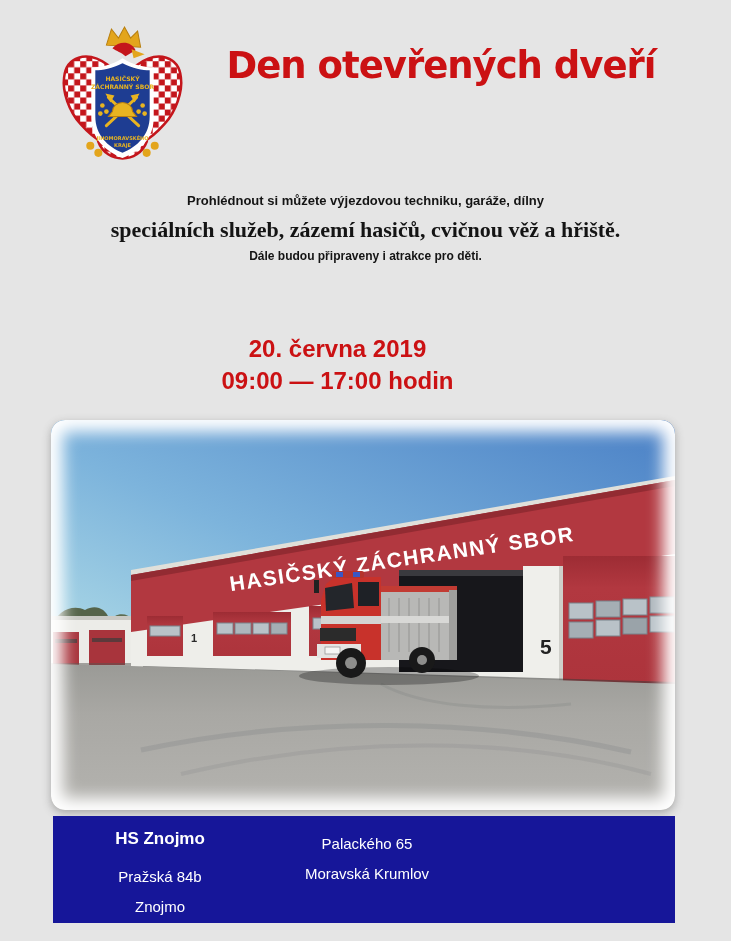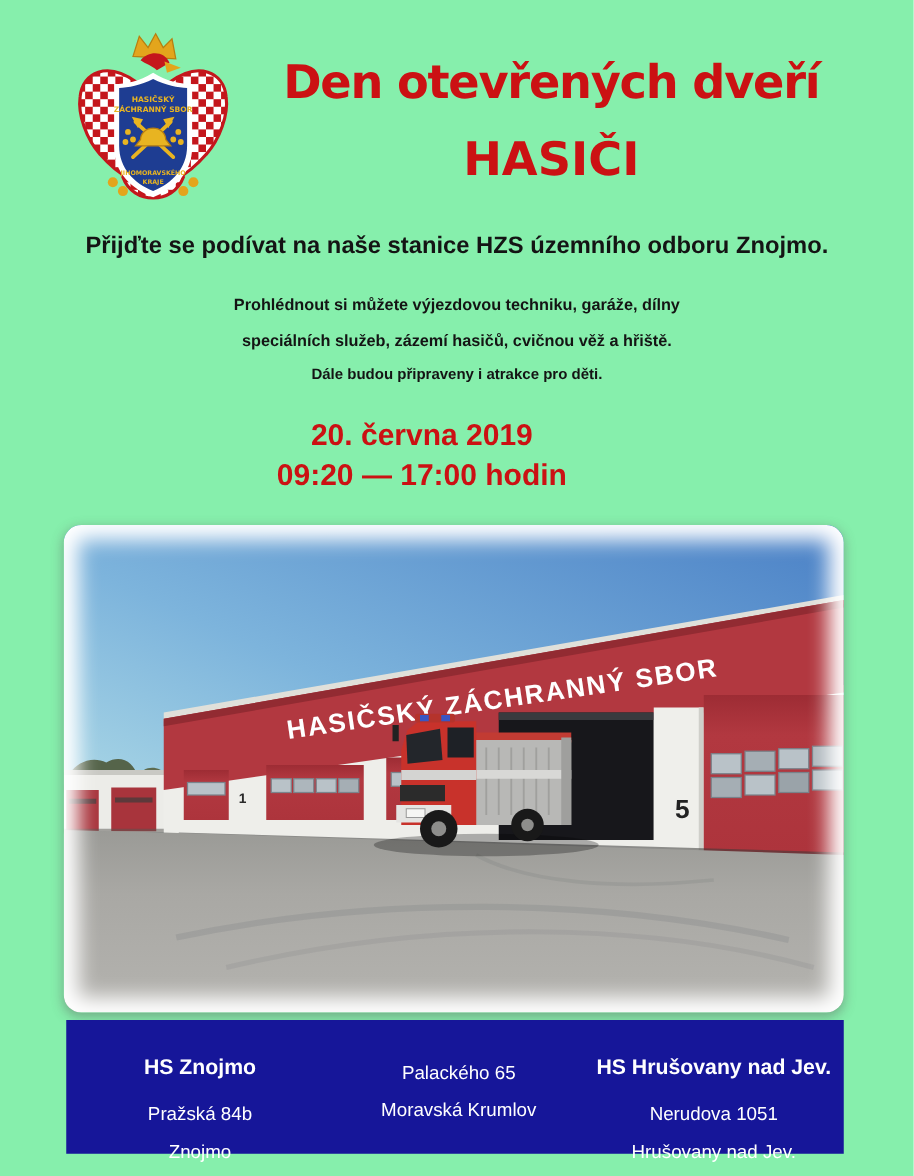--- a/index.html
+++ b/index.html
@@ -1,38 +1,38 @@
 <!DOCTYPE html>
 <html><head>
 <meta charset="utf-8">
 <style>
   html,body{margin:0;padding:0;background:#ffffff;}
   .page{
     position:relative; width:731px; height:941px; margin:0 auto;
-    background:#86efac; overflow:hidden;
+    background:#e5e5e5; overflow:hidden;
     font-family:"Liberation Sans", sans-serif;
   }
   
   .logo{position:absolute; left:56px; top:25px; width:133px; height:148px;}
   
   .title-wrap{
     position:absolute; left:186px; top:44px; width:510px;
     text-align:center; color:#cb1113;
     font-family:"DejaVu Sans", sans-serif; font-weight:800;
   }
   .title-line1{font-size:37px; line-height:44px; letter-spacing:-1px;}
   .title-line2{font-size:37px; line-height:44px; letter-spacing:0px; margin-top:18px;}
   
   .intro{
     position:absolute; left:0; top:186px; width:731px;
     text-align:center; color:#141414; font-weight:bold;
   }
   .intro-l1{font-size:19px; margin-bottom:21px;}
   .intro-l2{font-size:13px; line-height:29px;}
-  .intro-l3{font-size:13px; line-height:29px;}
+  .intro-l3{font-size:22px; line-height:29px;font-family:Liberation Serif, serif;}
   .intro-l4{font-size:12px; margin-top:5px;}
   
   .date-wrap{
     position:absolute; left:0; top:333px; width:675px;
     text-align:center; color:#cb1113; font-weight:bold;
     font-size:24px; line-height:32px;
   }
   
   .photo{
     position:absolute; left:51px; top:420px; width:624px; height:390px;
@@ -42,21 +42,21 @@
   .photo svg{display:block;}
   .photo .vignette{
     position:absolute; inset:0; border-radius:14px; pointer-events:none;
     box-shadow:inset 0 0 16px 12px #ffffff;
   }
   
   .footer{
     position:absolute; left:53px; top:816px; width:622px; height:107px;
     background:#161699; color:#ffffff;
     display:grid; grid-template-columns:214px 200px 1fr;
-    box-sizing:border-box; padding-top:28px;
+    box-sizing:border-box; padding-top:13px;
   }
   .station{text-align:center;}
   .station-name{font-size:17px; font-weight:bold; margin-bottom:13px; white-space:nowrap;}
   .station-line{font-size:15px; line-height:30px; white-space:nowrap;}
 </style>
 </head>
 <body>
 
 <div class="page">
 
@@ -109,33 +109,31 @@
           <circle cx="44" cy="88" r="2.3"></circle>
         <circle cx="86" cy="80" r="2.3"></circle>
           <circle cx="82" cy="86" r="2.3"></circle>
           <circle cx="88" cy="88" r="2.3"></circle>
       </g>
     </svg>
   </div>
 
   <div class="title-wrap">
     <div class="title-line1">Den otevřených dveří</div>
-    <div class="title-line2">HASIČI</div>
   </div>
 
   <div class="intro">
-    <div class="intro-l1">Přijďte se podívat na naše stanice HZS územního odboru Znojmo.</div>
     <div class="intro-l2">Prohlédnout si můžete výjezdovou techniku, garáže, dílny</div>
     <div class="intro-l3">speciálních služeb, zázemí hasičů, cvičnou věž a hřiště.</div>
     <div class="intro-l4">Dále budou připraveny i atrakce pro děti.</div>
   </div>
 
   <div class="date-wrap">
     <div>20. června 2019</div>
-    <div>09:20 — 17:00 hodin</div>
+    <div>09:00 — 17:00 hodin</div>
   </div>
 
   <div class="photo">
     <svg viewBox="0 0 624 390" width="624" height="390">
       <defs>
         <linearGradient id="sky" x1="0" y1="1" x2="1" y2="0">
           <stop offset="0" stop-color="#b9e3e9"></stop>
           <stop offset="0.45" stop-color="#7db4dc"></stop>
           <stop offset="1" stop-color="#4a80c6"></stop>
         </linearGradient>
@@ -261,20 +259,15 @@
   <div class="footer">
     <div class="station">
       <div class="station-name">HS Znojmo</div>
       <div class="station-line">Pražská 84b</div>
       <div class="station-line">Znojmo</div>
     </div>
     <div class="station">
       <div class="station-line">Palackého 65</div>
       <div class="station-line">Moravská Krumlov</div>
     </div>
-    <div class="station">
-      <div class="station-name">HS Hrušovany nad  Jev.</div>
-      <div class="station-line">Nerudova 1051</div>
-      <div class="station-line">Hrušovany nad Jev.</div>
-    </div>
   </div>
 
 </div>
 
 </body></html>

